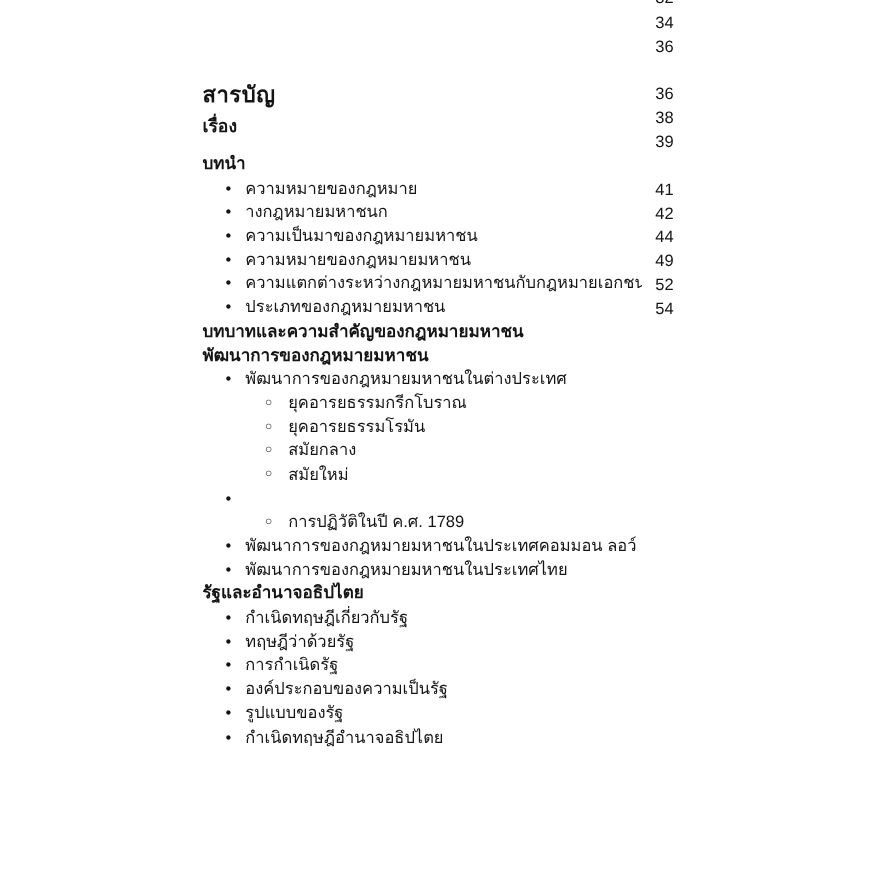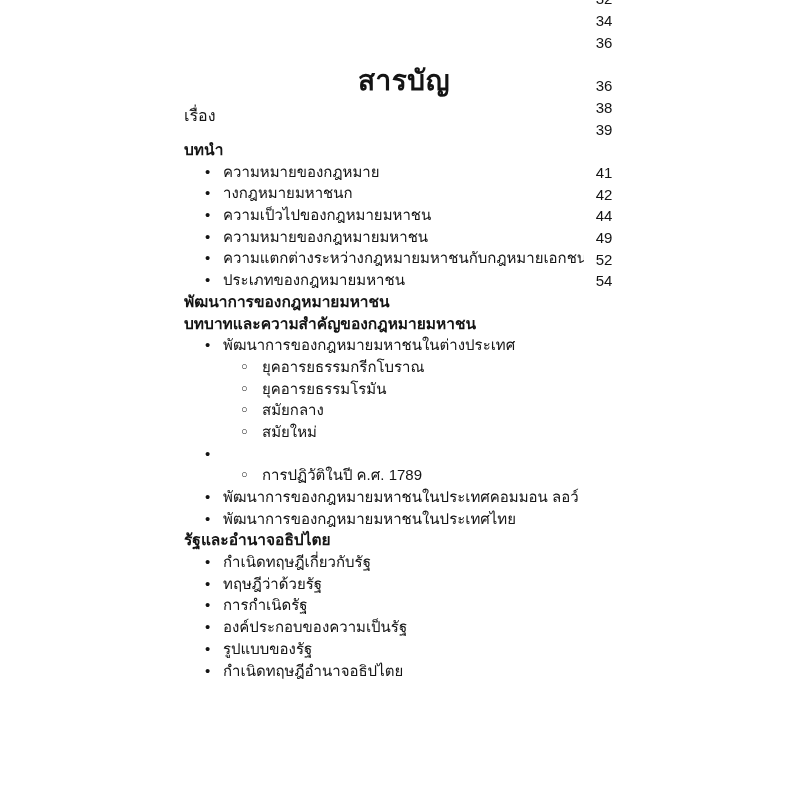--- a/index.html
+++ b/index.html
@@ -10,30 +10,30 @@
     font-family: "Liberation Sans", "DejaVu Sans", sans-serif;
     color: #141414;
   }
   .page {
     position: relative;
     width: 800px; height: 800px;
     background: #ffffff;
   }
   .doc-title {
     position: absolute;
-    left: 184px; top: 58px; width: 440px;
-    text-align: center;
-    font-size: 28px; font-weight: bold;
+    left: 184px; top: 70px; width: 440px;
+    text-align: left;
+    font-size: 20px; font-weight: bold;
     letter-spacing: 0.5px;
   }
   .col-header {
     position: absolute;
     left: 184px; top: 105px; width: 440px;
     display: flex; align-items: center;
-    font-size: 16px; font-weight: normal;
+    font-size: 16px; font-weight: bold;
     height: 22px; line-height: 22px;
   }
   .col-header .subject { flex: 1; text-align: left; }
   .col-header .pagecol { width: 40px; text-align: center; }
   .toc {
     position: absolute;
     left: 184px; top: 139px; width: 440px;
   }
   .toc-row {
     display: flex; align-items: center;
@@ -84,21 +84,21 @@
       <div class="toc-row level-1">
       <span class="label">
         <span class="bullet">•</span>
         <span class="label-text">างกฎหมายมหาชนก</span>
       </span>
       <span class="page">4</span>
     </div>
       <div class="toc-row level-1">
       <span class="label">
         <span class="bullet">•</span>
-        <span class="label-text">ความเป็วไปของกฎหมายมหาชน</span>
+        <span class="label-text">ความเป็นมาของกฎหมายมหาชน</span>
       </span>
       <span class="page">7</span>
     </div>
       <div class="toc-row level-1">
       <span class="label">
         <span class="bullet">•</span>
         <span class="label-text">ความหมายของกฎหมายมหาชน</span>
       </span>
       <span class="page">7</span>
     </div>
@@ -112,31 +112,31 @@
       <div class="toc-row level-1">
       <span class="label">
         <span class="bullet">•</span>
         <span class="label-text">ประเภทของกฎหมายมหาชน</span>
       </span>
       <span class="page">11</span>
     </div>
       <div class="toc-row level-0">
       <span class="label">
 
+        <span class="label-text">บทบาทและความสำคัญของกฎหมายมหาชน</span>
+      </span>
+      <span class="page">23</span>
+    </div>
+      <div class="toc-row level-0">
+      <span class="label">
+
         <span class="label-text">พัฒนาการของกฎหมายมหาชน</span>
       </span>
       <span class="page"></span>
     </div>
-      <div class="toc-row level-0">
-      <span class="label">
-
-        <span class="label-text">บทบาทและความสำคัญของกฎหมายมหาชน</span>
-      </span>
-      <span class="page">23</span>
-    </div>
       <div class="toc-row level-1">
       <span class="label">
         <span class="bullet">•</span>
         <span class="label-text">พัฒนาการของกฎหมายมหาชนในต่างประเทศ</span>
       </span>
       <span class="page"></span>
     </div>
       <div class="toc-row level-2">
       <span class="label">
         <span class="bullet">○</span>

